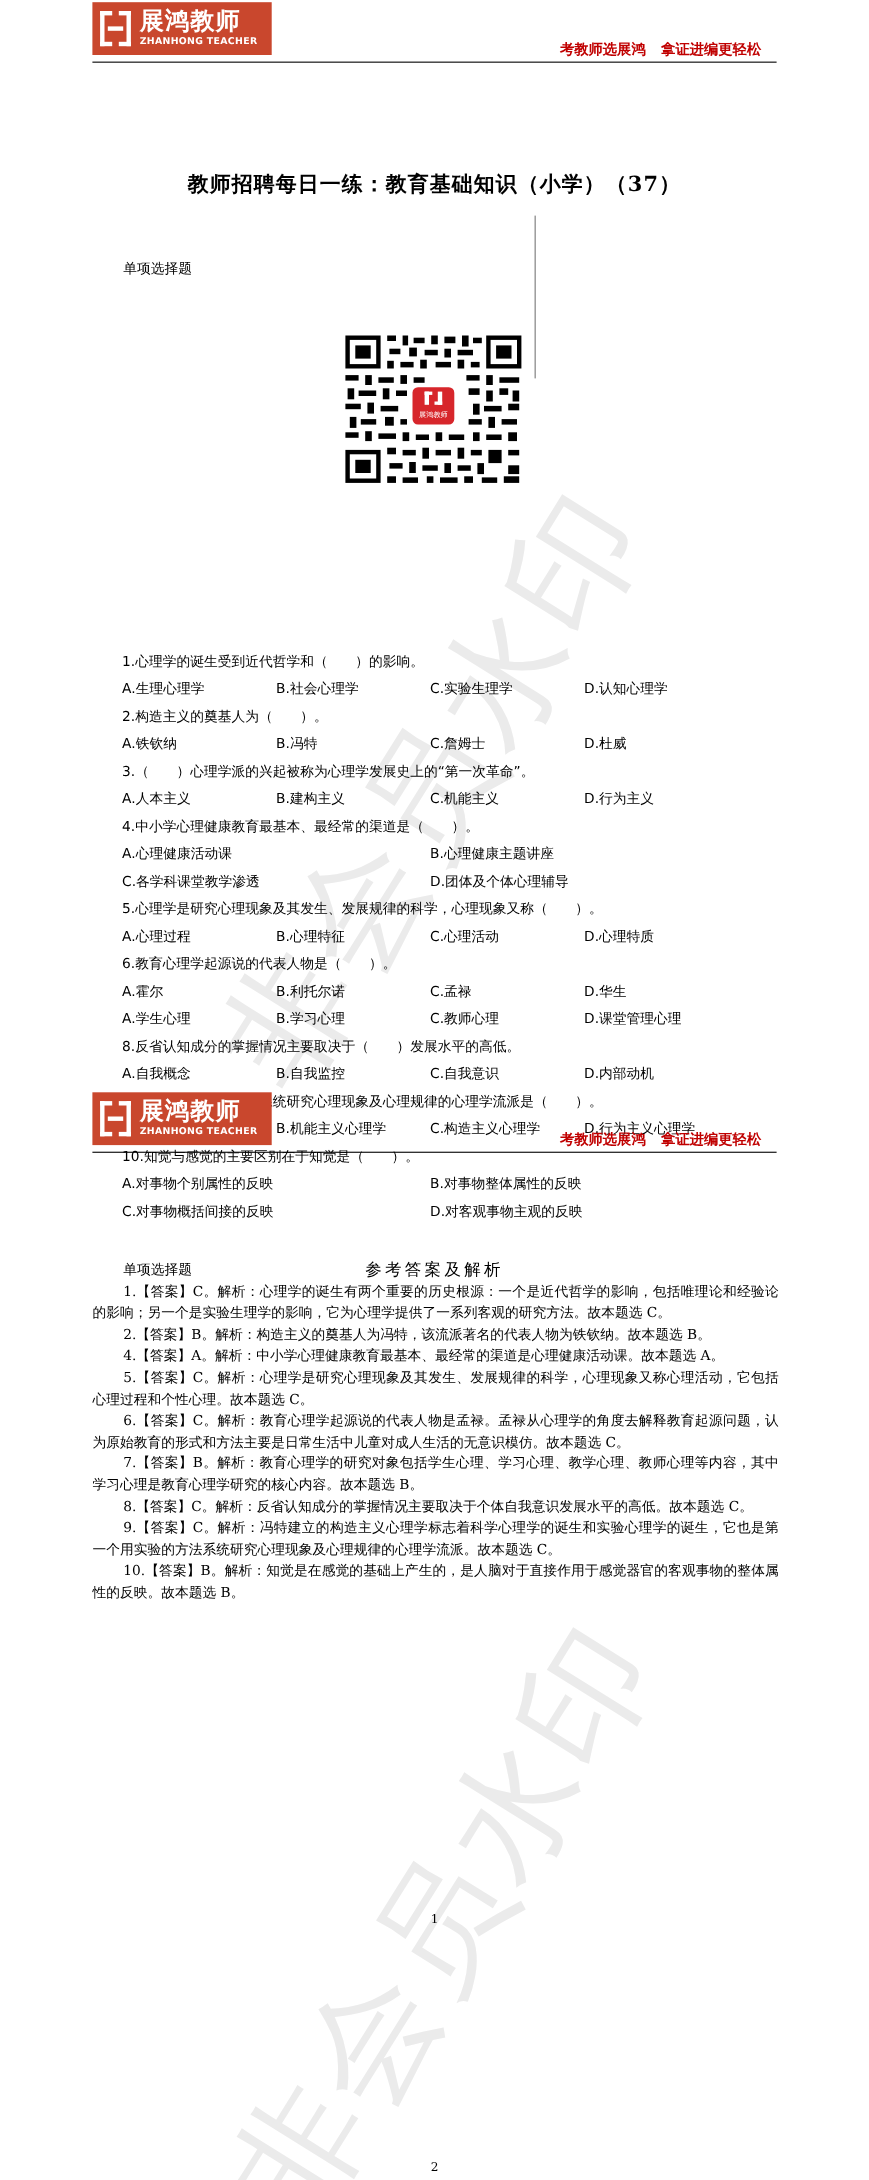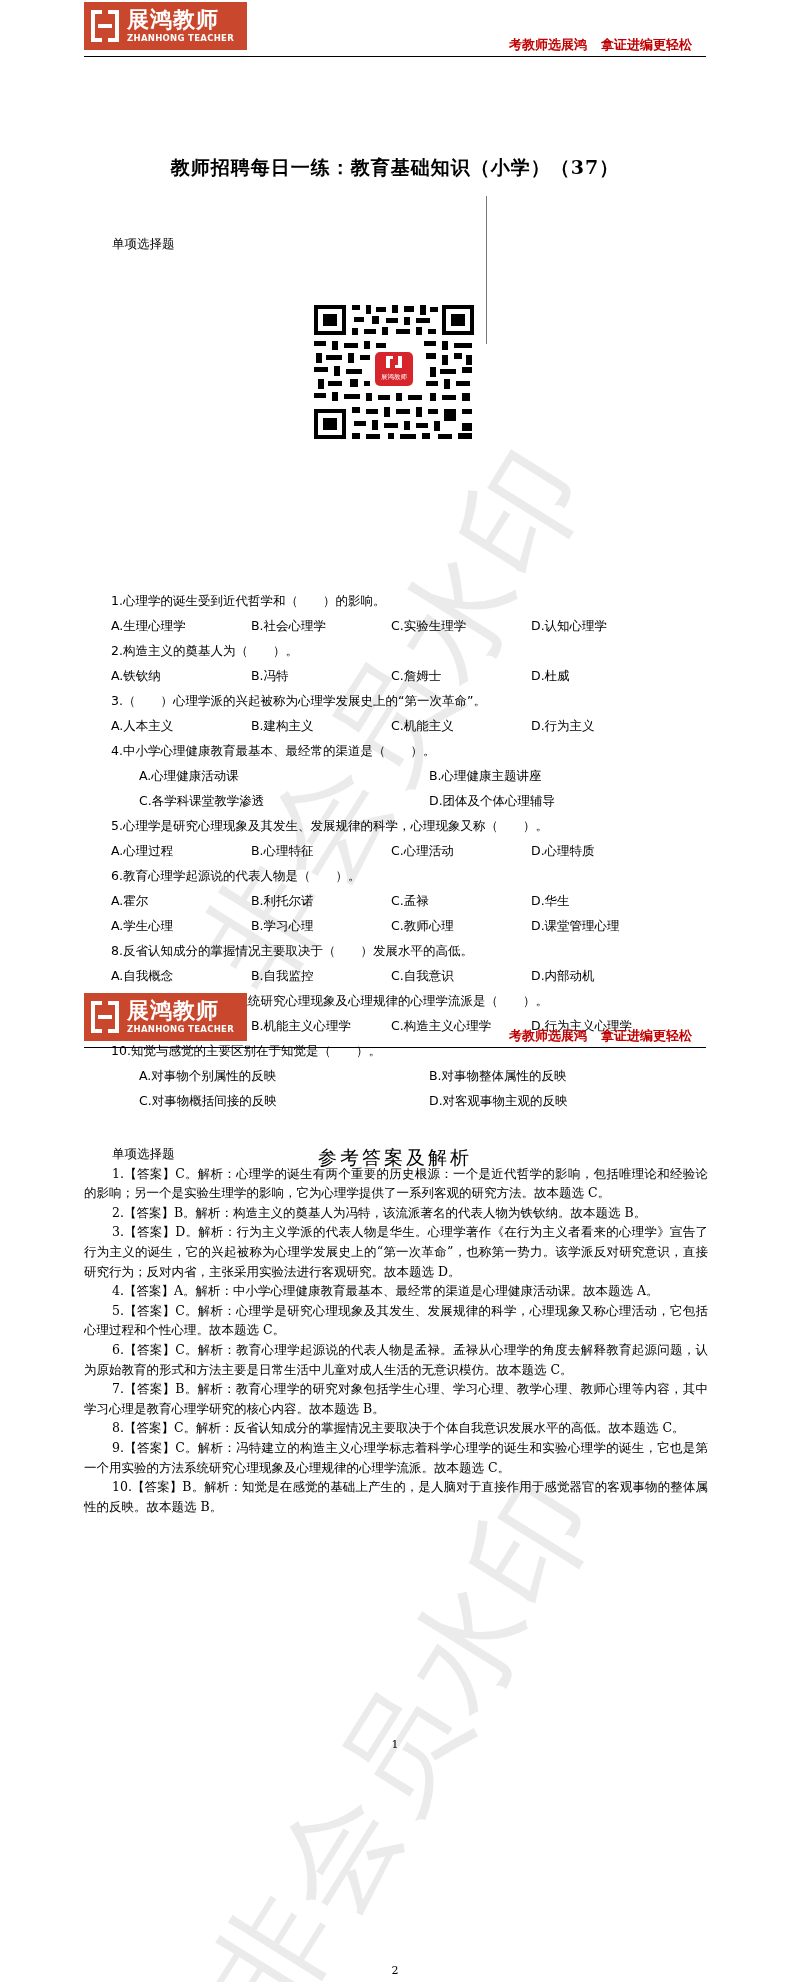--- a/index.html
+++ b/index.html
@@ -24,21 +24,21 @@
   .title { position: absolute; left: 0; width: 790px; text-align: center; font-weight: bold; font-size: 19px; letter-spacing: 1px; }
   .section-label { position: absolute; left: 112px; font-family: "DejaVu Sans", sans-serif; font-size: 12.5px; }
 
   .qr { position: absolute; left: 312px; top: 202px; width: 164px; height: 138px; }
   .qr-divider { position: absolute; left: 486px; top: 196px; width: 1px; height: 148px; background: #777; }
 
   .questions { position: absolute; left: 111px; top: 349px; width: 580px; font-family: "DejaVu Sans", sans-serif; font-size: 12.5px; }
   .q-line { height: 25px; line-height: 25px; white-space: nowrap; }
   .opts { display: flex; height: 25px; line-height: 25px; white-space: nowrap; }
   .opts.four .opt { width: 140px; }
-  .opts.two .opt { width: 280px; margin-left: 28px; }
+  .opts.two .opt { width: 280px; }
 
   .page-num { position: absolute; left: 0; width: 790px; text-align: center; font-size: 11px; }
 
   .answers { position: absolute; left: 84px; top: 1144px; width: 624px; font-size: 12.5px; line-height: 19.6px; }
   .answers .sub { font-family: "DejaVu Sans", sans-serif; padding-left: 28px; }
   .ans { text-indent: 28px; text-align: justify; }
 
   .watermark { position: absolute; font-family: "DejaVu Sans", sans-serif; color: #ebebeb; font-size: 118px; font-weight: normal; transform: rotate(-58deg); transform-origin: left top; white-space: nowrap; letter-spacing: 4px; pointer-events: none; }
   .wm1 { left: 165px; top: 935px; }
   .content-layer { position: relative; z-index: 2; }
@@ -306,28 +306,27 @@
         <span class="logo-cn">展鸿教师</span>
         <span class="logo-en">ZHANHONG TEACHER</span>
       </div>
     </div>
     <div class="slogan">
       <span style="margin-left:0">考教师选展鸿</span><span>拿证进编更轻松</span>
     </div>
   </div>
   <div class="hr"></div>
 
-  <div class="title content-layer" style="top:96px; font-weight:normal; font-size:19px; letter-spacing:3px;">参考答案及解析</div>
+  <div class="title content-layer" style="top:96px; font-weight:normal; font-size:15px; letter-spacing:3px;">参考答案及解析</div>
 </div>
 
 <div class="answers content-layer" style="z-index:3;">
   <div class="sub">单项选择题</div>
   <div class="ans">1.【答案】C。解析：心理学的诞生有两个重要的历史根源：一个是近代哲学的影响，包括唯理论和经验论的影响；另一个是实验生理学的影响，它为心理学提供了一系列客观的研究方法。故本题选 C。</div>
   <div class="ans">2.【答案】B。解析：构造主义的奠基人为冯特，该流派著名的代表人物为铁钦纳。故本题选 B。</div>
-  <div class="ans">3.【答案】D。解析：行为主义学派的代表人物是华生。心理学著作《在行为主义者看来的心理学》宣告了行为主义的诞生，它的兴起被称为心理学发展史上的“第一次革命”，也称第一势力。该学派反对研究意识，直接研究行为；反对内省，主张采用实验法进行客观研究。故本题选 D。</div>
   <div class="ans">4.【答案】A。解析：中小学心理健康教育最基本、最经常的渠道是心理健康活动课。故本题选 A。</div>
   <div class="ans">5.【答案】C。解析：心理学是研究心理现象及其发生、发展规律的科学，心理现象又称心理活动，它包括心理过程和个性心理。故本题选 C。</div>
   <div class="ans">6.【答案】C。解析：教育心理学起源说的代表人物是孟禄。孟禄从心理学的角度去解释教育起源问题，认为原始教育的形式和方法主要是日常生活中儿童对成人生活的无意识模仿。故本题选 C。</div>
   <div class="ans">7.【答案】B。解析：教育心理学的研究对象包括学生心理、学习心理、教学心理、教师心理等内容，其中学习心理是教育心理学研究的核心内容。故本题选 B。</div>
   <div class="ans">8.【答案】C。解析：反省认知成分的掌握情况主要取决于个体自我意识发展水平的高低。故本题选 C。</div>
   <div class="ans">9.【答案】C。解析：冯特建立的构造主义心理学标志着科学心理学的诞生和实验心理学的诞生，它也是第一个用实验的方法系统研究心理现象及心理规律的心理学流派。故本题选 C。</div>
   <div class="ans">10.【答案】B。解析：知觉是在感觉的基础上产生的，是人脑对于直接作用于感觉器官的客观事物的整体属性的反映。故本题选 B。</div>
 </div>
 
 <div class="page-num" style="top:1964px; z-index:3;">2</div>

